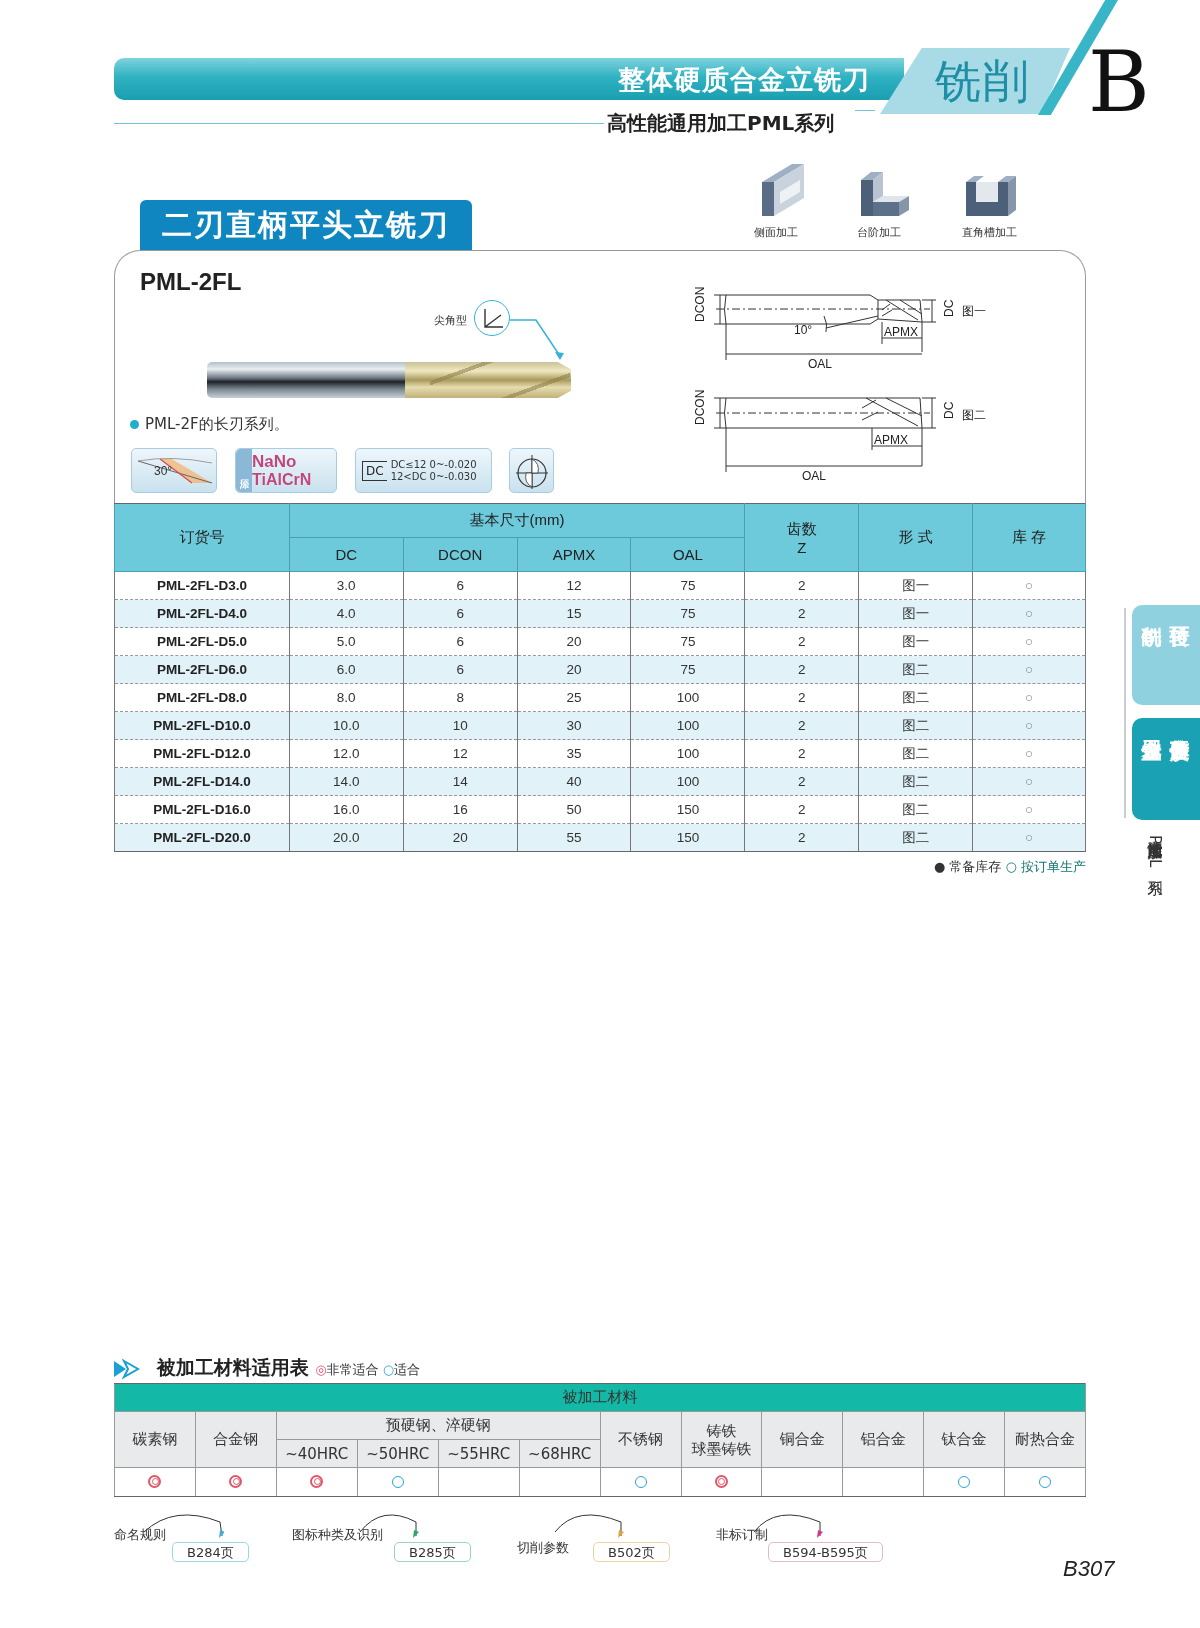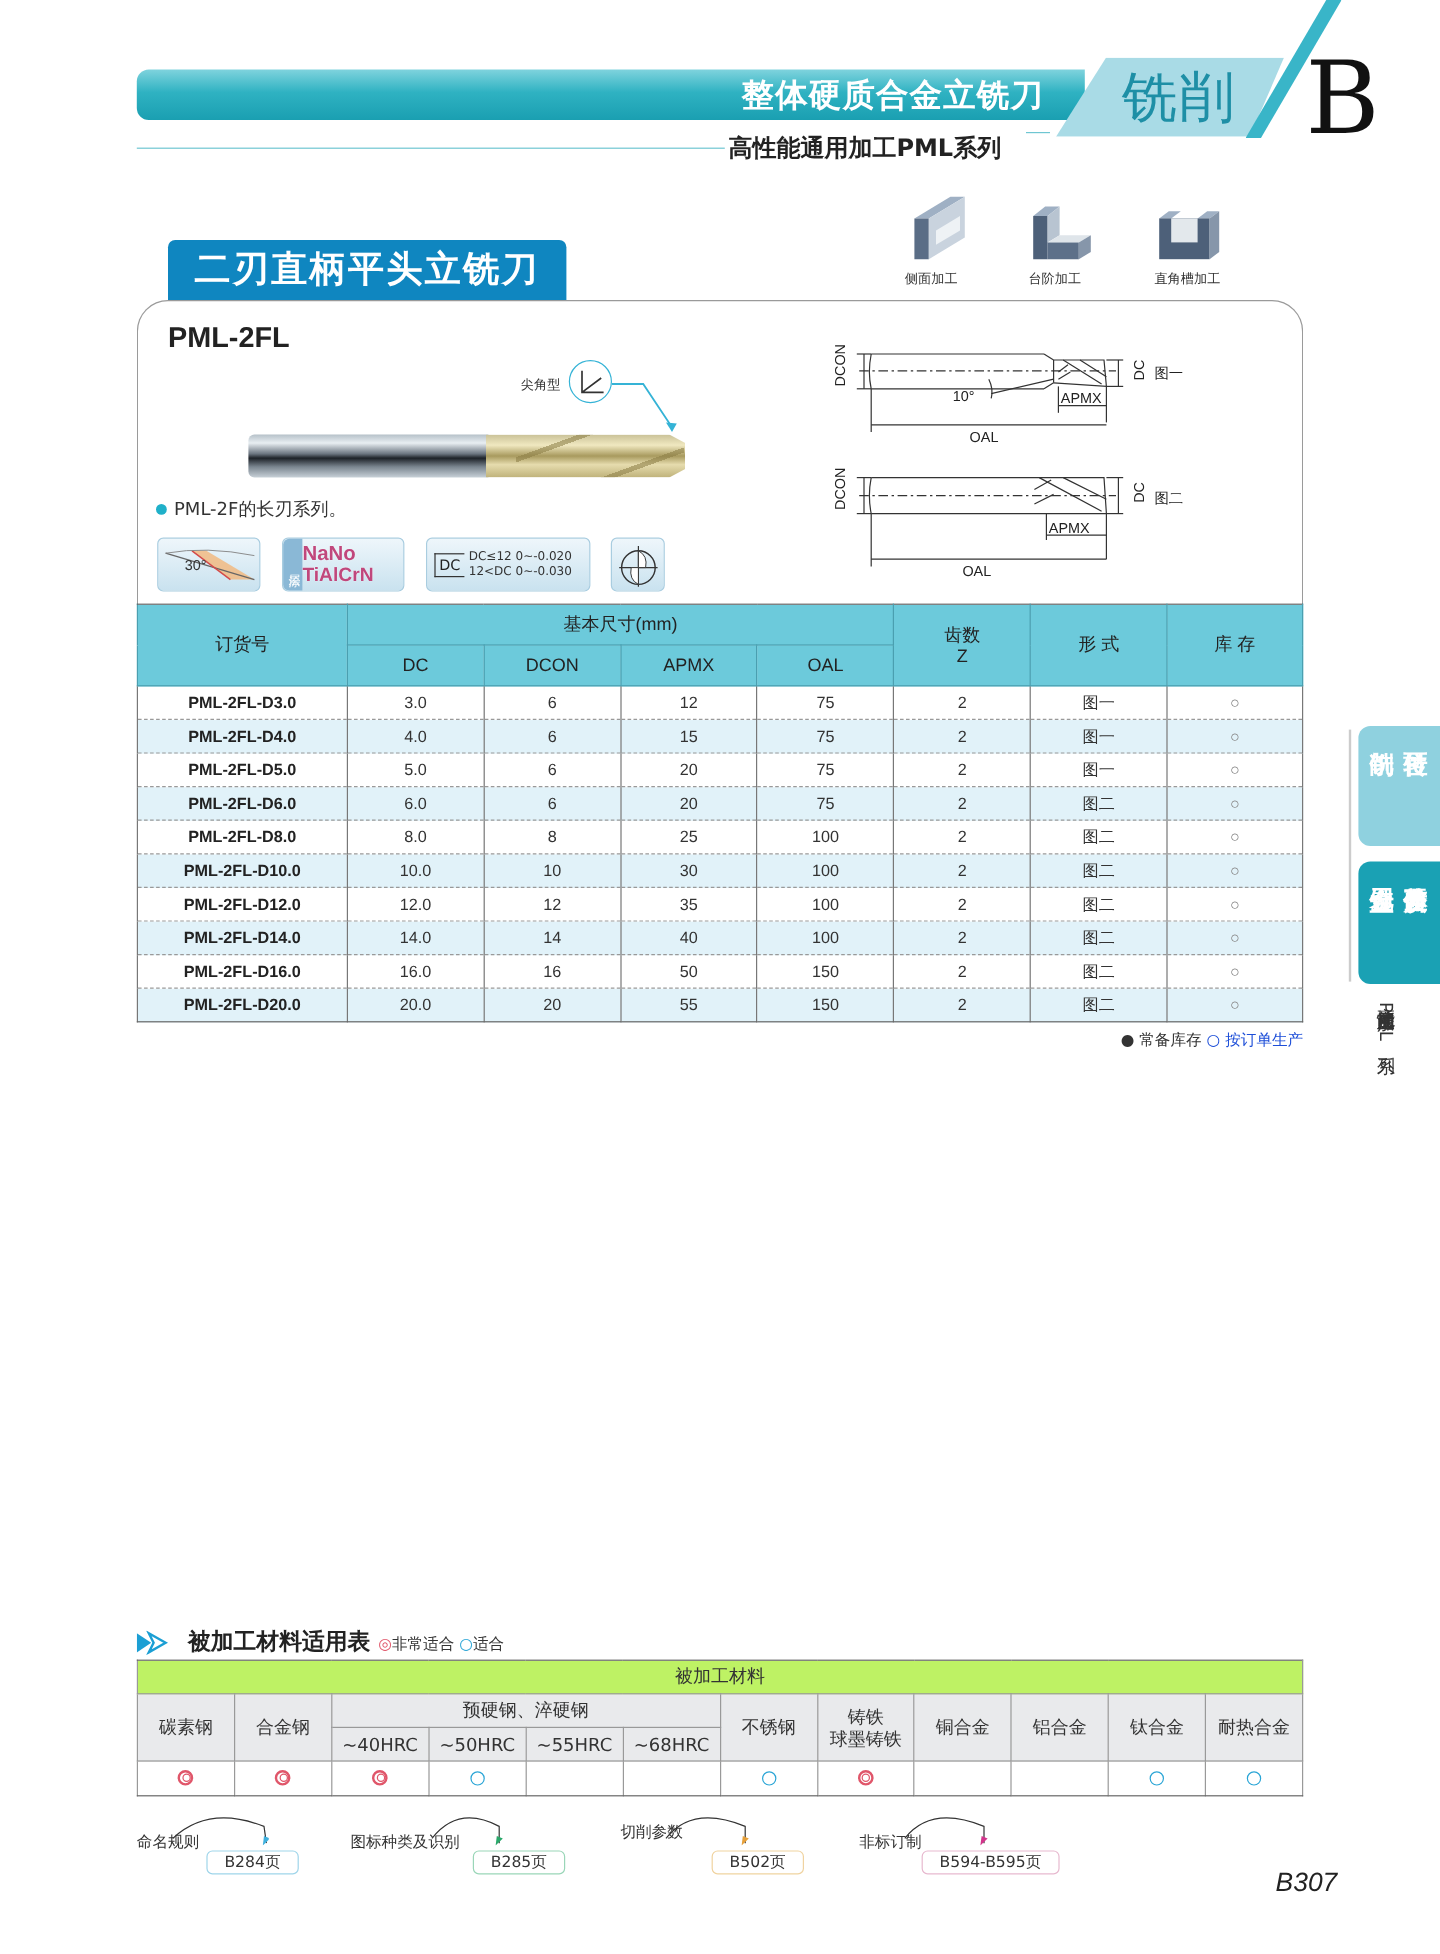--- a/index.html
+++ b/index.html
@@ -64,21 +64,21 @@
   .side-tab { left: 1132px; width: 68px; border-radius: 10px 0 0 10px; color: #fff; font-weight: bold; font-size: 20px; display: flex; justify-content: center; gap: 2px; padding-top: 6px; }
   .side-tab .col { writing-mode: vertical-rl; line-height: 26px; }
   .side-vert { left: 1145px; top: 828px; writing-mode: vertical-rl; font-size: 15px; color: #333; letter-spacing: 1px; }
 
   
   .mat-title { left: 114px; top: 1355px; font-size: 19px; font-weight: bold; color: #222; }
   .mat-arrow { display: inline-block; width: 28px; height: 20px; vertical-align: middle; margin-right: 8px; }
   .mat-legend { font-size: 13px; font-weight: normal; color: #333; }
   table.mat { position: absolute; left: 114px; top: 1383px; width: 972px; border-collapse: collapse; }
   table.mat th { font-weight: normal; font-size: 15px; color: #333; border: 1px solid #999; background: #e9eaec; height: 28px; }
-  table.mat th.top { background: #bef264; border-top: 1.5px solid #666; }
+  table.mat th.top { background: #14b8a6; border-top: 1.5px solid #666; }
   table.mat td { border-left: 1px solid #999; border-right: 1px solid #999; border-bottom: 1.5px solid #666; height: 29px; text-align: center; }
   .ring-vs { display: inline-block; width: 13px; height: 13px; border-radius: 50%; border: 2.5px solid #e0566a; position: relative; }
   .ring-vs::after { content: ""; position: absolute; left: 1.5px; top: 1.5px; width: 5px; height: 5px; border: 1px solid #e0566a; border-radius: 50%; }
   .ring-s { display: inline-block; width: 12px; height: 12px; border-radius: 50%; border: 1.5px solid #2aa5d6; }
 
   
   .ref-label { font-size: 13px; color: #333; }
   .ref-box { font-size: 13px; color: #333; padding: 0 14px; height: 20px; line-height: 19px; border-radius: 5px; border: 1px solid; }
   .page-num { left: 1063px; top: 1556px; font-size: 22px; font-style: italic; color: #222; font-family: "Liberation Sans", sans-serif; }
 </style>
@@ -367,21 +367,21 @@
         <td>55</td>
         <td>150</td>
         <td>2</td>
         <td>图二</td>
         <td style="color:#888">○</td>
       </tr>
   </tbody>
 </table>
 <div class="abs legend">
   <span>● 常备库存</span>
-  <span style="color:#1d4ed8">○ 按订单生产</span>
+  <span style="color:#0f766e">○ 按订单生产</span>
 </div>
 
 <div class="abs side-bar"></div>
 <div class="abs side-tab" style="top:605px; height:100px; background:#8fd1df;">
   <div class="col">铣削</div>
   <div class="col">可转位</div>
 </div>
 <div class="abs side-tab" style="top:718px; height:102px; background:#1aa1b4;">
   <div class="col">金立铣刀</div>
   <div class="col">整体硬质合</div>
@@ -467,21 +467,21 @@
         <polygon points="61,28 67,22 62,20" fill="#2aa86a"></polygon>
       </svg>
     <span class="abs ref-label" style="left:0; top:16px; white-space:nowrap;">图标种类及识别</span>
     <span class="abs ref-box" style="left:82px; top:32px; border-color:#9ad6b8; white-space:nowrap;margin-left:20px;">B285页</span>
   </div>
   <div class="abs" style="left:403px; top:0;">
     <svg class="abs" style="left:30px; top:0;" width="80" height="28">
         <path d="M8 22 Q30 -6 74 12 L74 26" stroke="#333" fill="none" stroke-width="1"></path>
         <polygon points="71,28 77,22 72,20" fill="#e6a03a"></polygon>
       </svg>
-    <span class="abs ref-label" style="left:0; top:8px; white-space:nowrap;">切削参数</span>
+    <span class="abs ref-label" style="left:0; top:29px; white-space:nowrap;">切削参数</span>
     <span class="abs ref-box" style="left:76px; top:32px; border-color:#f0d3a0; white-space:nowrap;">B502页</span>
   </div>
   <div class="abs" style="left:602px; top:0;">
     <svg class="abs" style="left:30px; top:0;" width="80" height="28">
         <path d="M8 22 Q30 -6 74 12 L74 26" stroke="#333" fill="none" stroke-width="1"></path>
         <polygon points="71,28 77,22 72,20" fill="#d2358c"></polygon>
       </svg>
     <span class="abs ref-label" style="left:0; top:16px; white-space:nowrap;">非标订制</span>
     <span class="abs ref-box" style="left:52px; top:32px; border-color:#e7b9cf; white-space:nowrap;">B594-B595页</span>
   </div>

